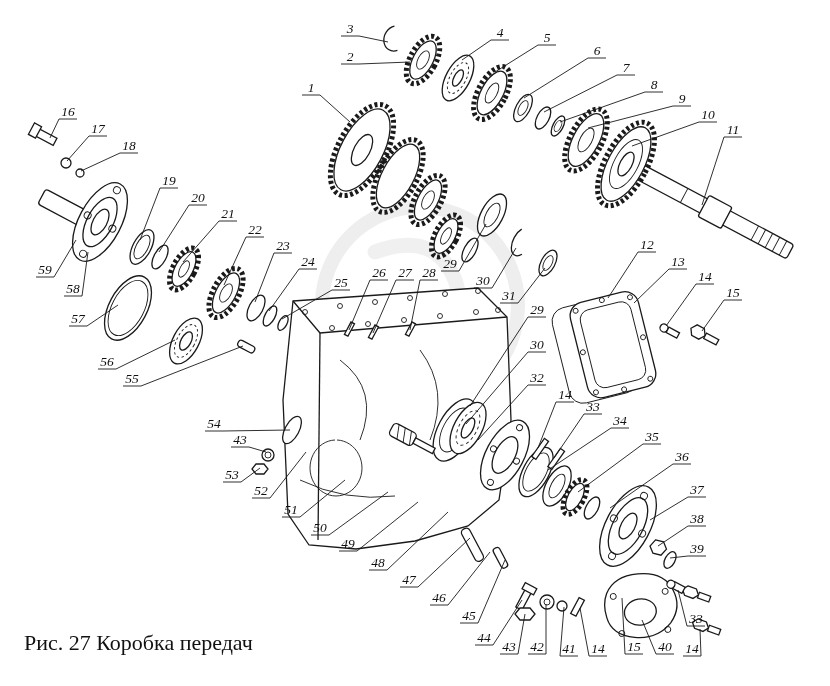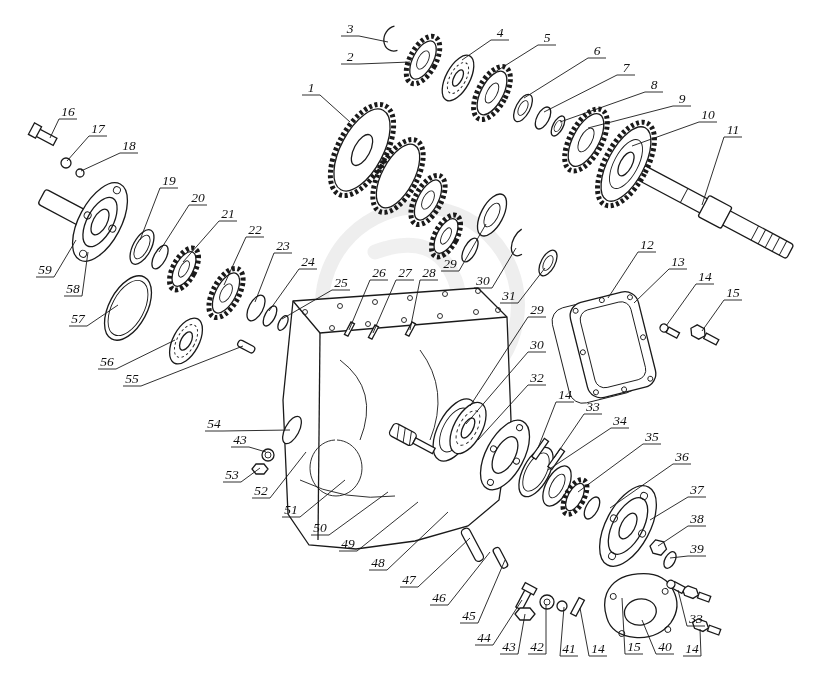--- a/index.html
+++ b/index.html
@@ -541,14 +541,15 @@
         <text x="665" y="651" class="callout-text" text-anchor="middle">40</text>
         <line x1="701" y1="656" x2="700" y2="629" class="leader"></line>
         <line x1="683" y1="656" x2="701" y2="656" class="leader"></line>
         <text x="692" y="653" class="callout-text" text-anchor="middle">14</text>
         <line x1="687" y1="626" x2="678" y2="590" class="leader"></line>
         <line x1="687" y1="626" x2="705" y2="626" class="leader"></line>
         <text x="696" y="623" class="callout-text" text-anchor="middle">33</text>
       </g>
 </svg>
 
+<div id="caption">Рис. 27 Коробка передач</div>
 
 </div>
 
 </body></html>

